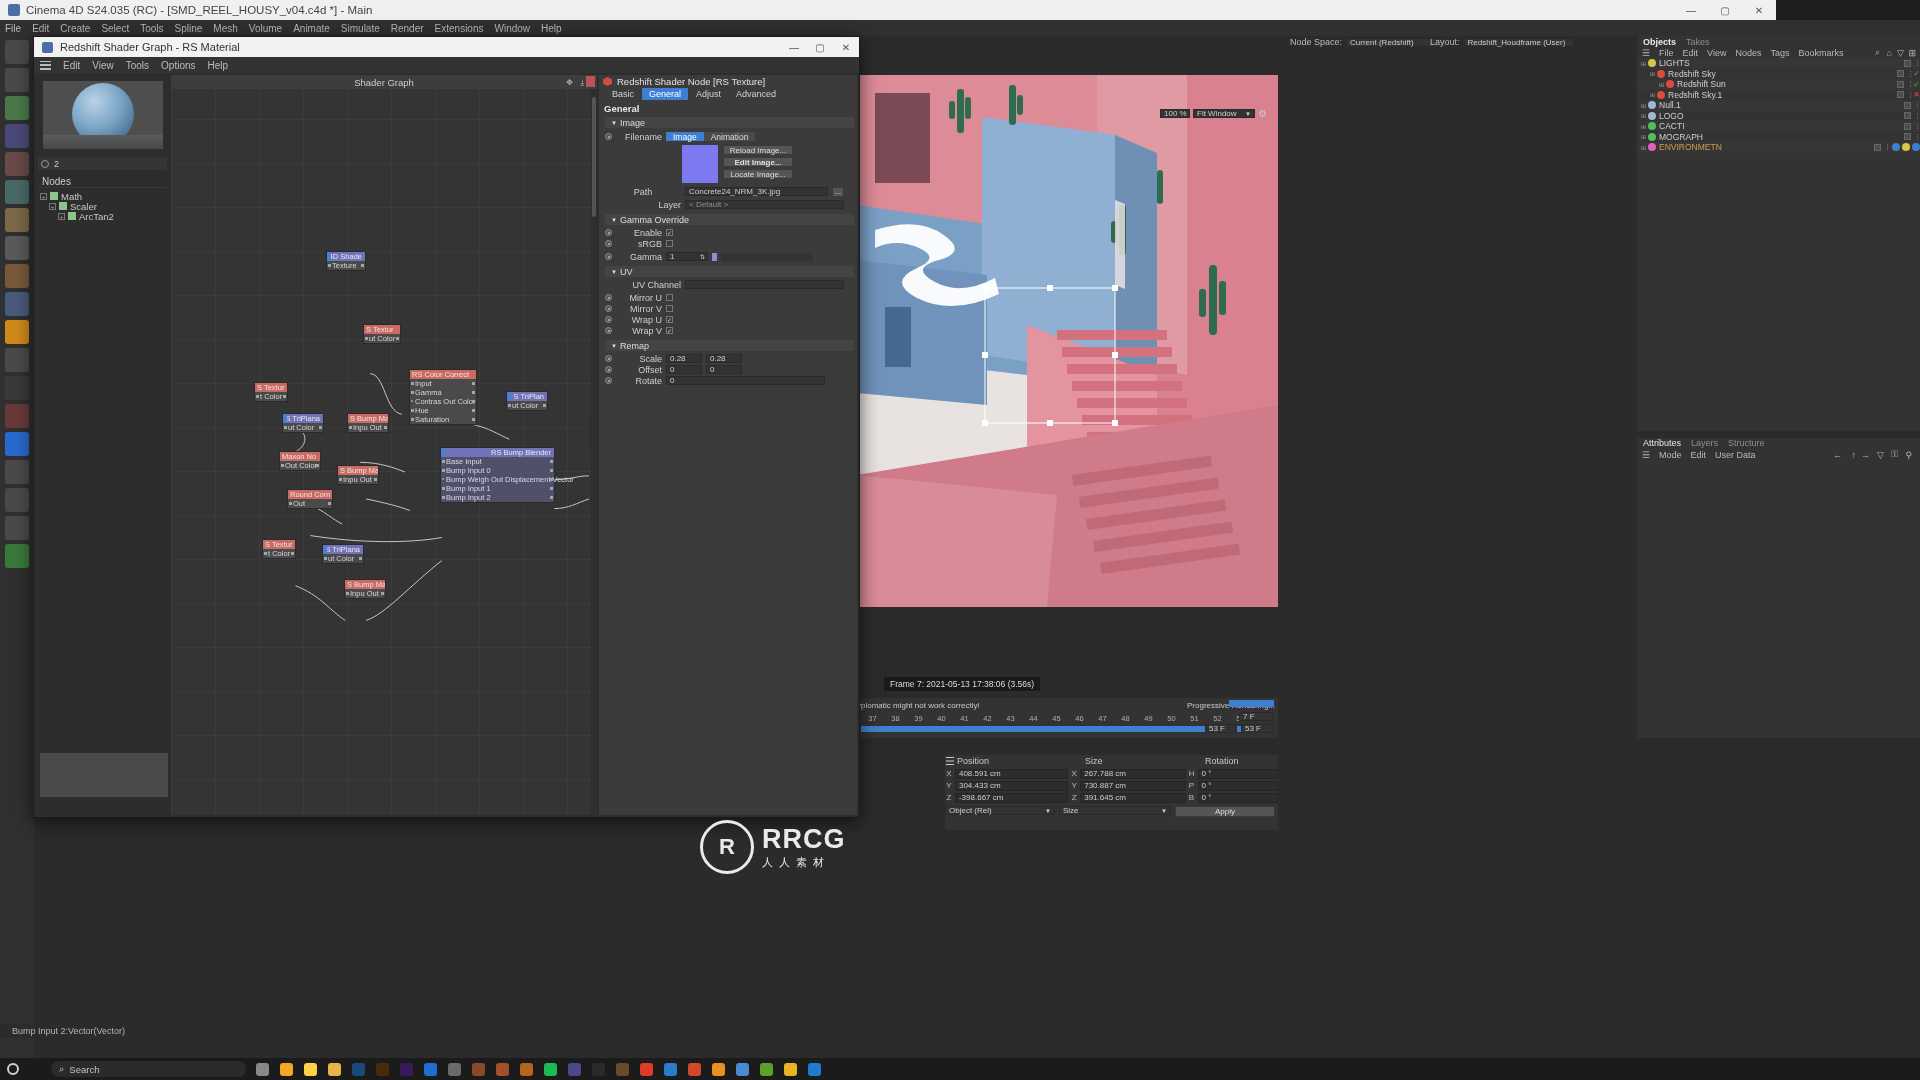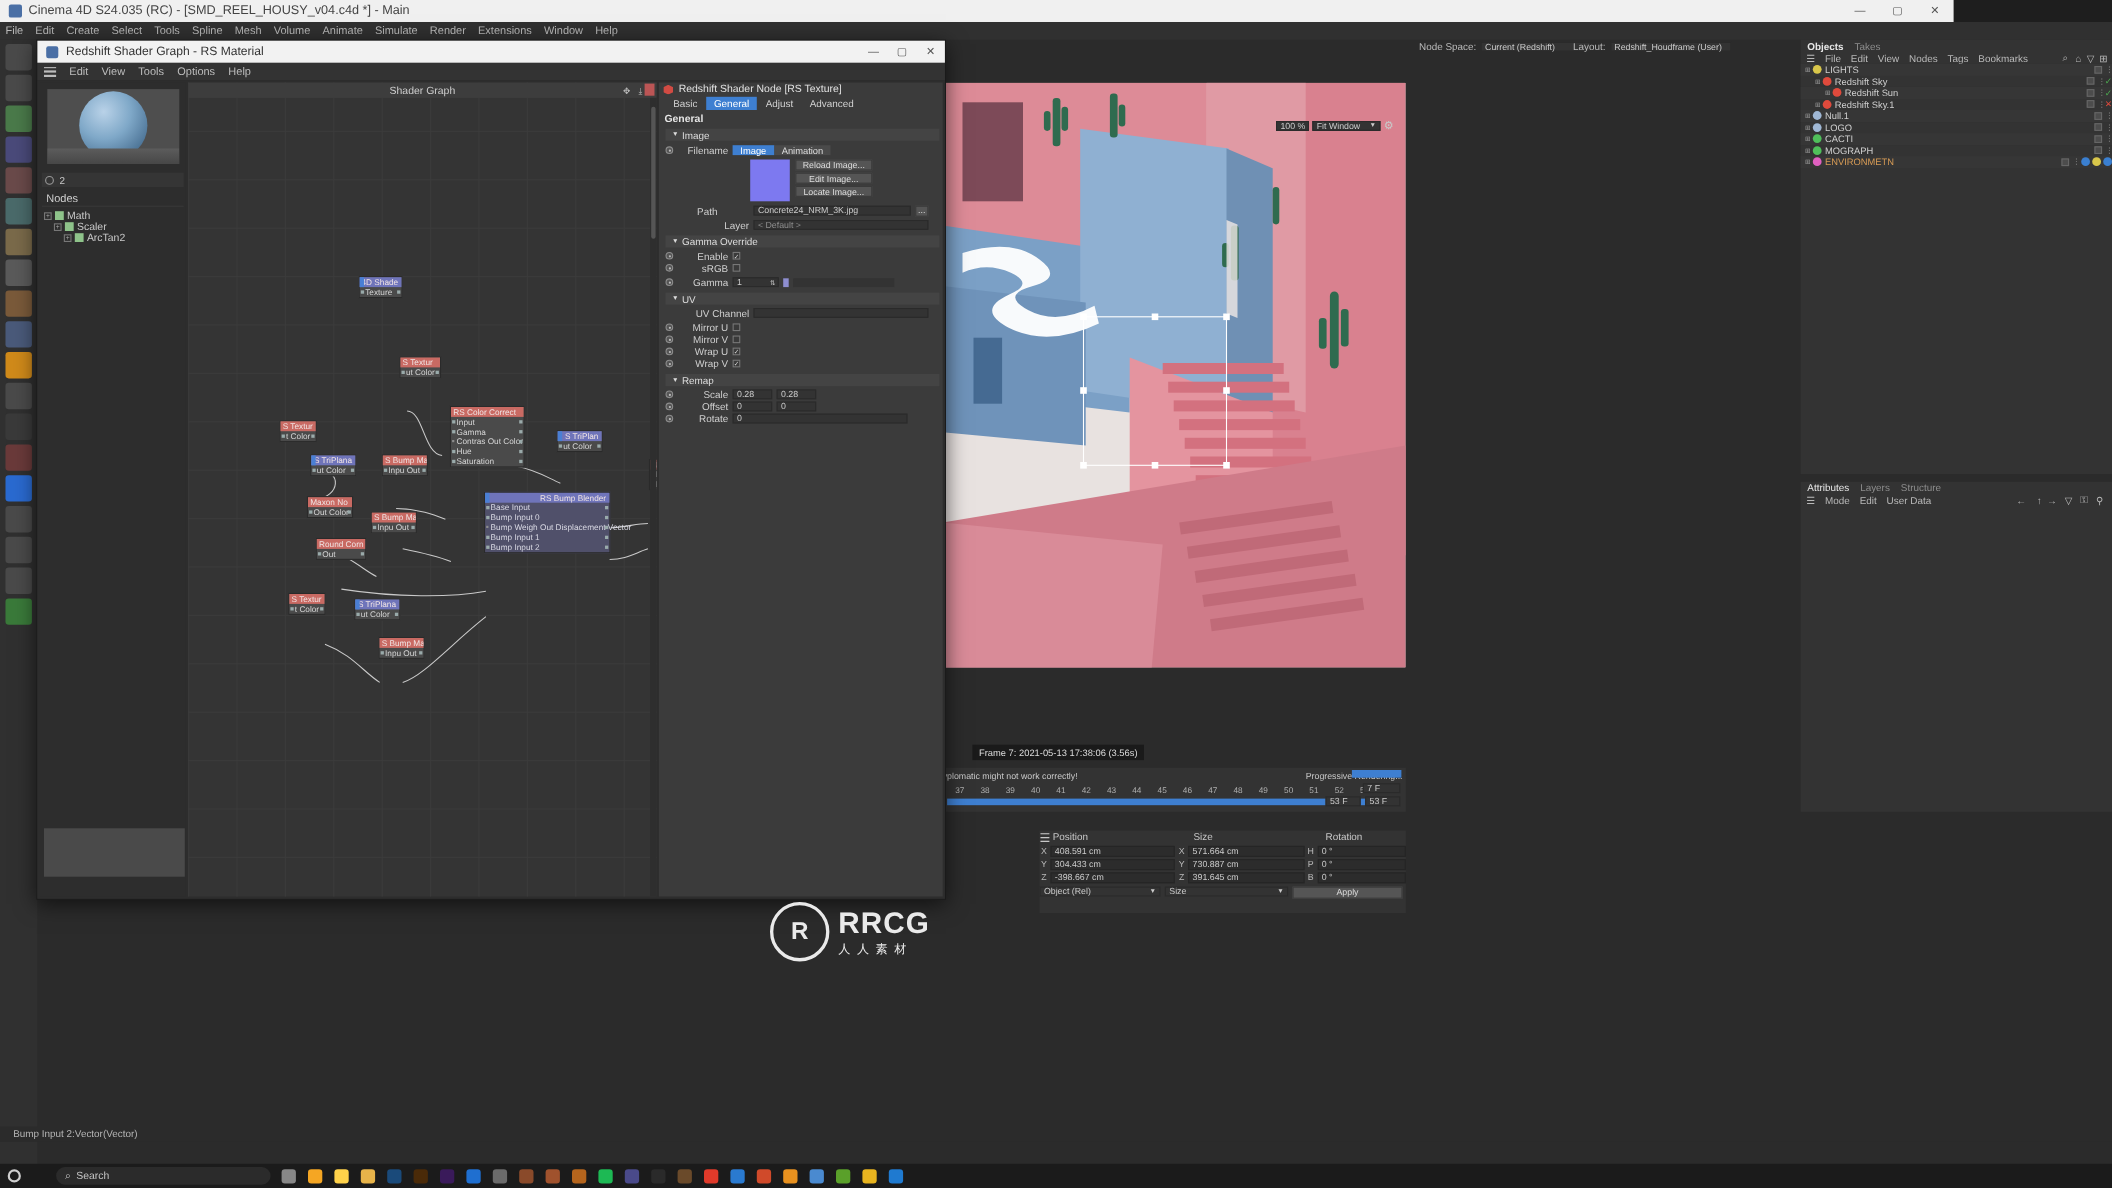--- a/index.html
+++ b/index.html
@@ -432,21 +432,21 @@
       <span style="width:12px;">☰</span>
       <span style="width:128px; font-size:9px;">Position</span>
       <span style="width:120px; font-size:9px;">Size</span>
       <span style="font-size:9px;">Rotation</span>
     </div>
     <div id="coords-rows">
         <div class="coord-row">
           <span class="ax">X</span>
           <span class="f" style="width: 114px;">408.591 cm</span>
           <span class="ax">X</span>
-          <span class="f" style="width: 106px;">571.664 cm</span>
+          <span class="f" style="width: 106px;">267.788 cm</span>
           <span class="ax">H</span>
           <span class="f" style="width: 81px;">0 °</span>
         </div>
         <div class="coord-row">
           <span class="ax">Y</span>
           <span class="f" style="width: 114px;">304.433 cm</span>
           <span class="ax">Y</span>
           <span class="f" style="width: 106px;">730.887 cm</span>
           <span class="ax">P</span>
           <span class="f" style="width: 81px;">0 °</span>
@@ -652,21 +652,21 @@
           <span class="seg" id="fname-seg">
               <div class="on">Image</div>
               <div>Animation</div>
             </span>
         </div>
 
         <div style="display:flex; gap:5px; margin-left:83px; margin-top:3px;">
           <div style="width:36px; height:38px; background:#7d79f0;"></div>
           <div style="display:flex; flex-direction:column; gap:2px;" id="img-btns">
               <div class="btn" style="width: 70px;">Reload Image...</div>
-              <div class="btn" style="width: 70px;">Edit Image...</div>
+              <div class="btn" style="width: 70px; font-weight: bold;">Edit Image...</div>
               <div class="btn" style="width: 70px;">Locate Image...</div>
             </div>
         </div>
 
         <div class="row2" style="margin-top:3px;">
           <span class="lbl" style="width:76px;text-align:center;">Path</span>
           <span class="fld" style="width:143px;">Concrete24_NRM_3K.jpg</span>
           <span class="btn" style="width:12px;">...</span>
         </div>
         <div class="row2" style="margin-top:2px;">

